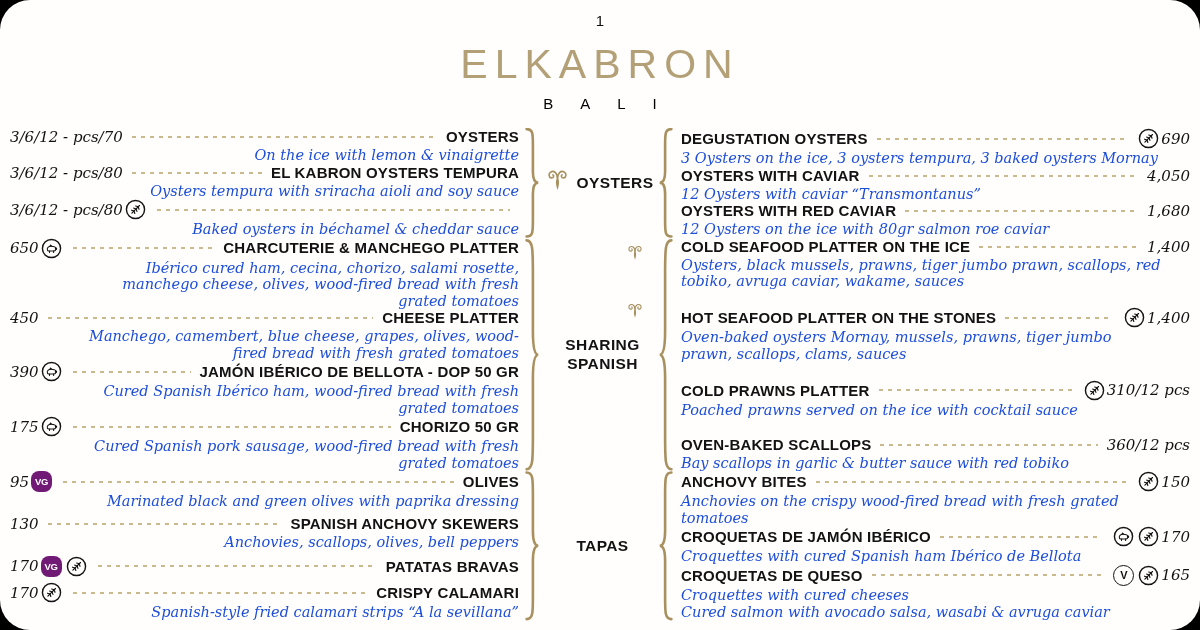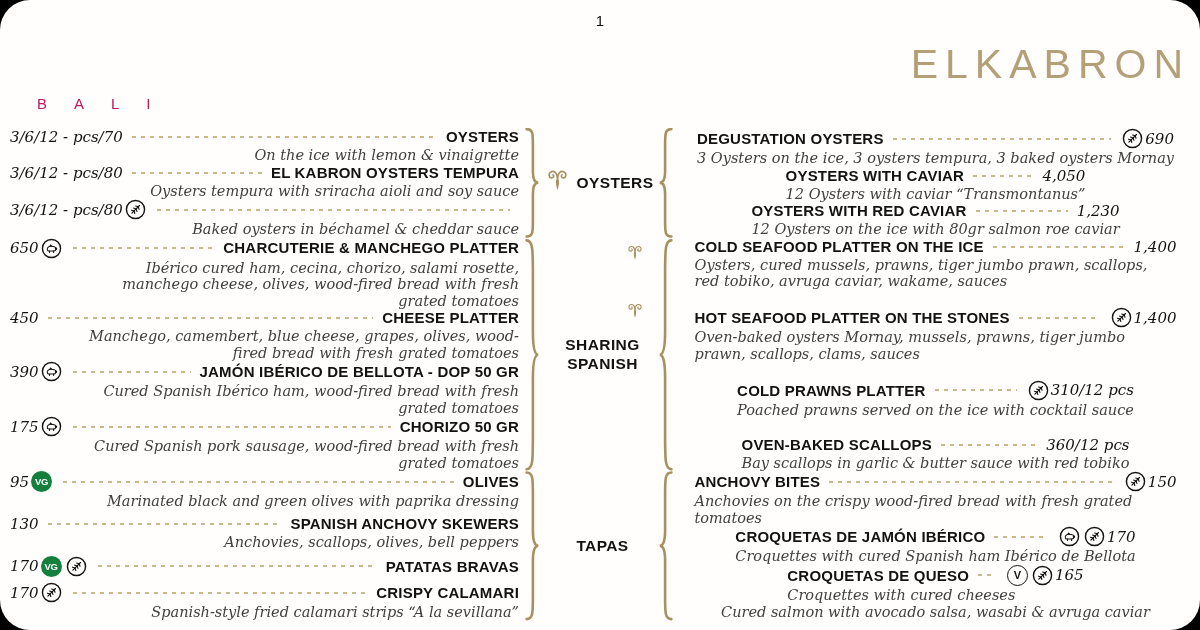--- a/index.html
+++ b/index.html
@@ -1,48 +1,48 @@
 <!DOCTYPE html>
 <html><head>
 <meta charset="utf-8">
 <style>
   * { margin:0; padding:0; box-sizing:border-box; }
   html,body { width:1200px; height:630px; background:#000; font-family:"Liberation Sans", sans-serif; }
   .card { position:absolute; inset:0; background:#fffefd; border-radius:30px; overflow:hidden; padding:12px 10px 10px; }
 
   .page-num { text-align:center; font-size:15px; color:#111; font-weight:500; }
-  .logo { text-align:right; margin-top:12px; font-size:41px; font-weight:400; letter-spacing:7px;
+  .logo { text-align:center; margin-top:12px; font-size:41px; font-weight:400; letter-spacing:7px;
           color:#b3a077; }
-  .brand-sub { text-align:left; margin-top:7px; font-size:15px; font-weight:500; letter-spacing:27px;
-               padding-left:27px; color:#be185d; }
+  .brand-sub { text-align:center; margin-top:7px; font-size:15px; font-weight:500; letter-spacing:27px;
+               padding-left:27px; color:#000000; }
 
   .menu { margin-top:16px; height:462px; display:flex; flex-direction:column; justify-content:space-between; }
   .section { display:flex; align-items:stretch; }
 
   .col { flex:1; display:flex; flex-direction:column; justify-content:space-between; min-width:0; }
   .col.left  { padding-right:4px; }
-  .col.right { padding-left:6px;align-items:center; }
+  .col.right { padding-left:6px; }
 
   .item { }
   .line1 { display:flex; align-items:center; }
   .item-name { font-weight:bold; font-size:15px; line-height:1.15; color:#121212; white-space:nowrap; letter-spacing:.2px; }
   .item-desc { font-family:"DejaVu Serif","Liberation Serif",serif; font-style:italic; font-size:14.5px;
-               line-height:1.14; color:#404040; margin-top:1px; }
+               line-height:1.14; color:#1d4ed8; margin-top:1px; }
   .left .item-desc  { text-align:right; max-width:448px; margin-left:auto; }
   .right .item-desc { text-align:left;  max-width:482px; }
   .price { font-family:"DejaVu Serif","Liberation Serif",serif; font-style:italic; font-size:15px;
            color:#121212; white-space:nowrap; }
   .leader { flex:1; height:2px; min-width:18px; margin:0 9px; align-self:center;
             background:repeating-linear-gradient(90deg,#c9b98c 0 4px,transparent 4px 9px); }
   .icons { display:flex; align-items:center; gap:4px; }
   .icons:not(:empty){ margin:0 2px; }
   .icon-circle { display:block; }
   .badge { width:21px; height:21px; border-radius:50%; display:flex; align-items:center; justify-content:center;
            font-weight:bold; flex:none; }
-  .badge.vg { background:#15803d; color:#fff; font-size:9.5px; letter-spacing:-.3px; }
+  .badge.vg { background:#701a75; color:#fff; font-size:9.5px; letter-spacing:-.3px;border-radius:8px; }
   .badge.v  { border:1.6px solid #121212; color:#121212; font-size:11px; }
 
   .brace-wrap { width:18px; position:relative; flex:none; }
   .brace-wrap svg { display:block; width:18px; height:100%; }
   .ram-marker { position:absolute; left:-31px; width:26px; height:26px; }
 
   .center { width:116px; flex:none; display:flex; flex-direction:column; align-items:center; justify-content:center; }
   .center-inner { display:flex; align-items:center; justify-content:center; gap:7px; }
   .center-label { text-align:center; font-weight:bold; font-size:15.5px; color:#121212; letter-spacing:.4px; line-height:1.25; }
 </style>
@@ -154,21 +154,21 @@
       <span class="price">4,050</span>
     </div>
     <div class="item-desc">12 Oysters with caviar “Transmontanus”</div>
   </div>
 
   <div class="item">
     <div class="line1">
       <span class="item-name">OYSTERS WITH RED CAVIAR</span>
       <span class="leader"></span>
       <span class="icons"></span>
-      <span class="price">1,230</span>
+      <span class="price">1,680</span>
     </div>
     <div class="item-desc">12 Oysters on the ice with 80gr salmon roe caviar</div>
   </div>
 </div>
   </div>
 
   <div class="section">
     <div class="col left">
   <div class="item">
     <div class="line1">
@@ -281,21 +281,21 @@
           </span>
         </div>
     <div class="col right">
   <div class="item">
     <div class="line1">
       <span class="item-name">COLD SEAFOOD PLATTER ON THE ICE</span>
       <span class="leader"></span>
       <span class="icons"></span>
       <span class="price">1,400</span>
     </div>
-    <div class="item-desc">Oysters, cured mussels, prawns, tiger jumbo prawn, scallops, red tobiko, avruga caviar, wakame, sauces</div>
+    <div class="item-desc">Oysters, black mussels, prawns, tiger jumbo prawn, scallops, red tobiko, avruga caviar, wakame, sauces</div>
   </div>
 
   <div class="item">
     <div class="line1">
       <span class="item-name">HOT SEAFOOD PLATTER ON THE STONES</span>
       <span class="leader"></span>
       <span class="icons">
                 <svg class="icon-circle" viewBox="0 0 22 22" width="21" height="21">
                   <circle cx="11" cy="11" r="9.5" fill="none" stroke="#141414" stroke-width="1.5"></circle>
                   <g stroke="#141414" stroke-width="1.2" stroke-linecap="round" fill="none">

